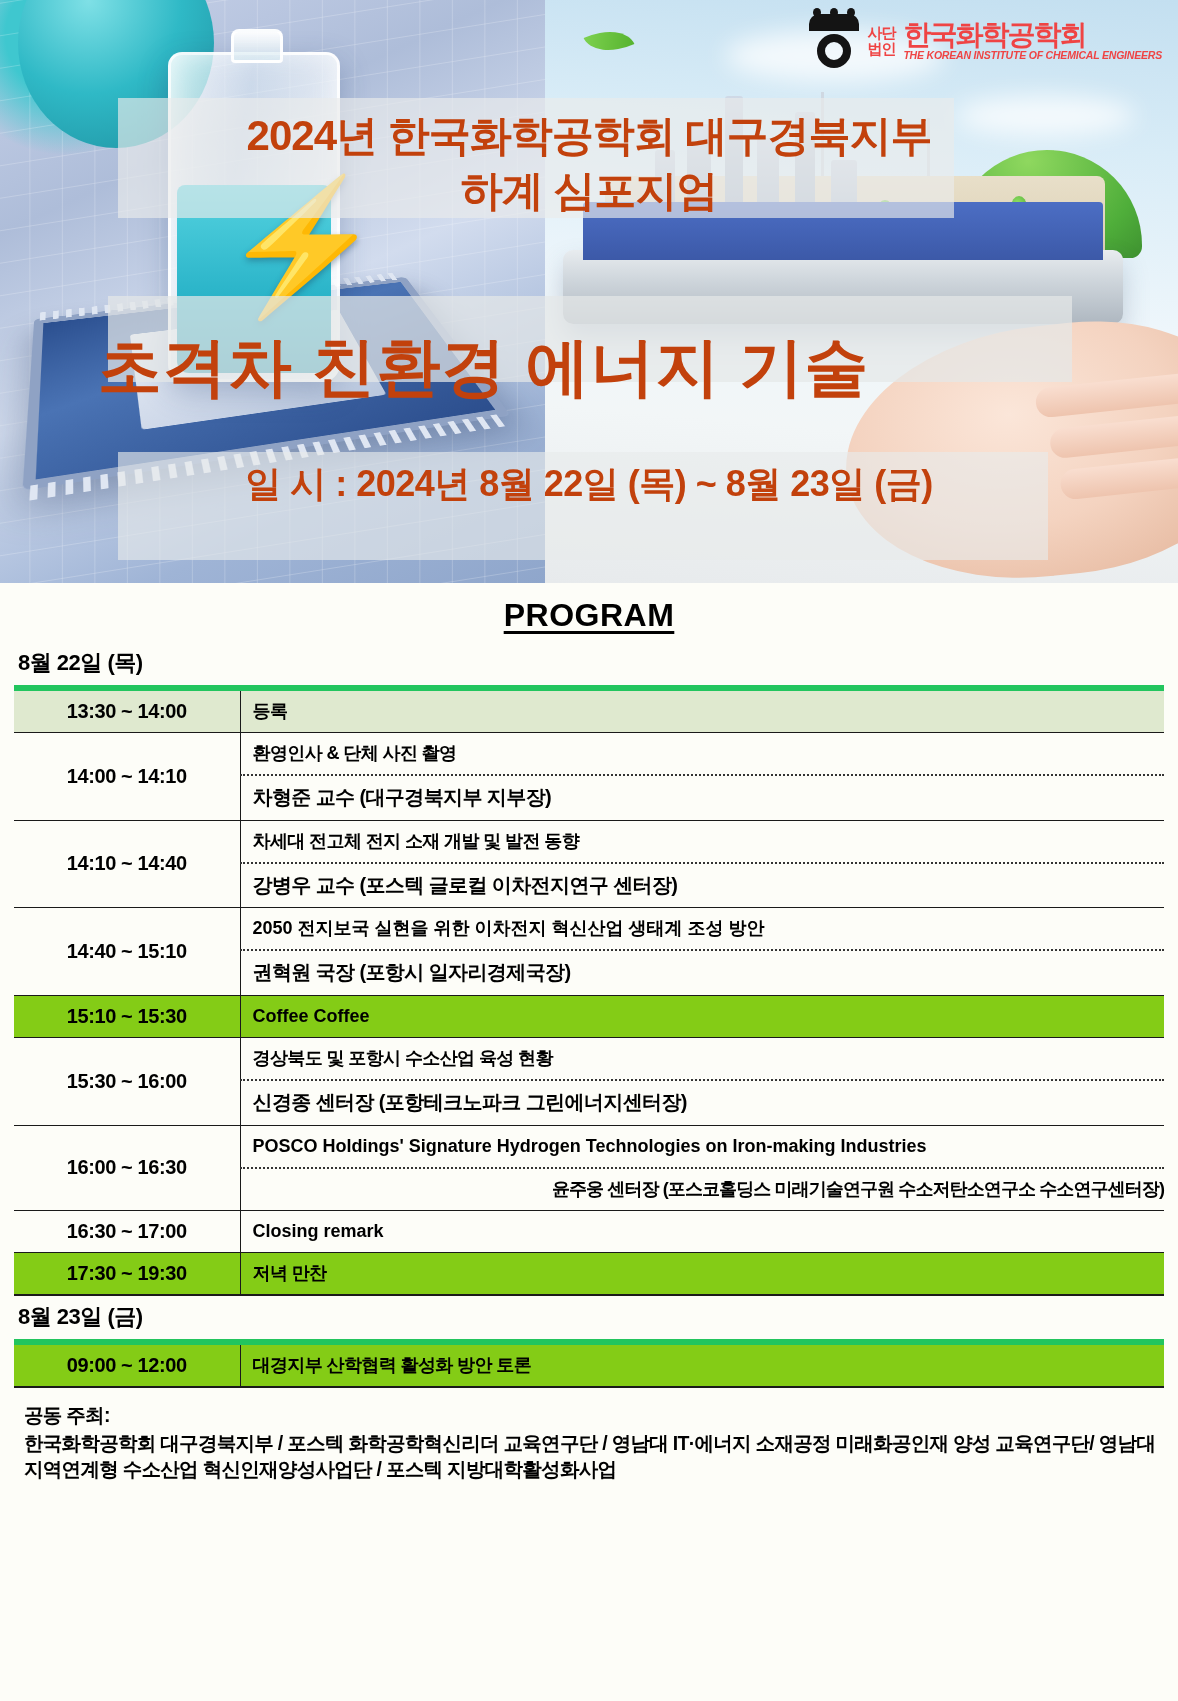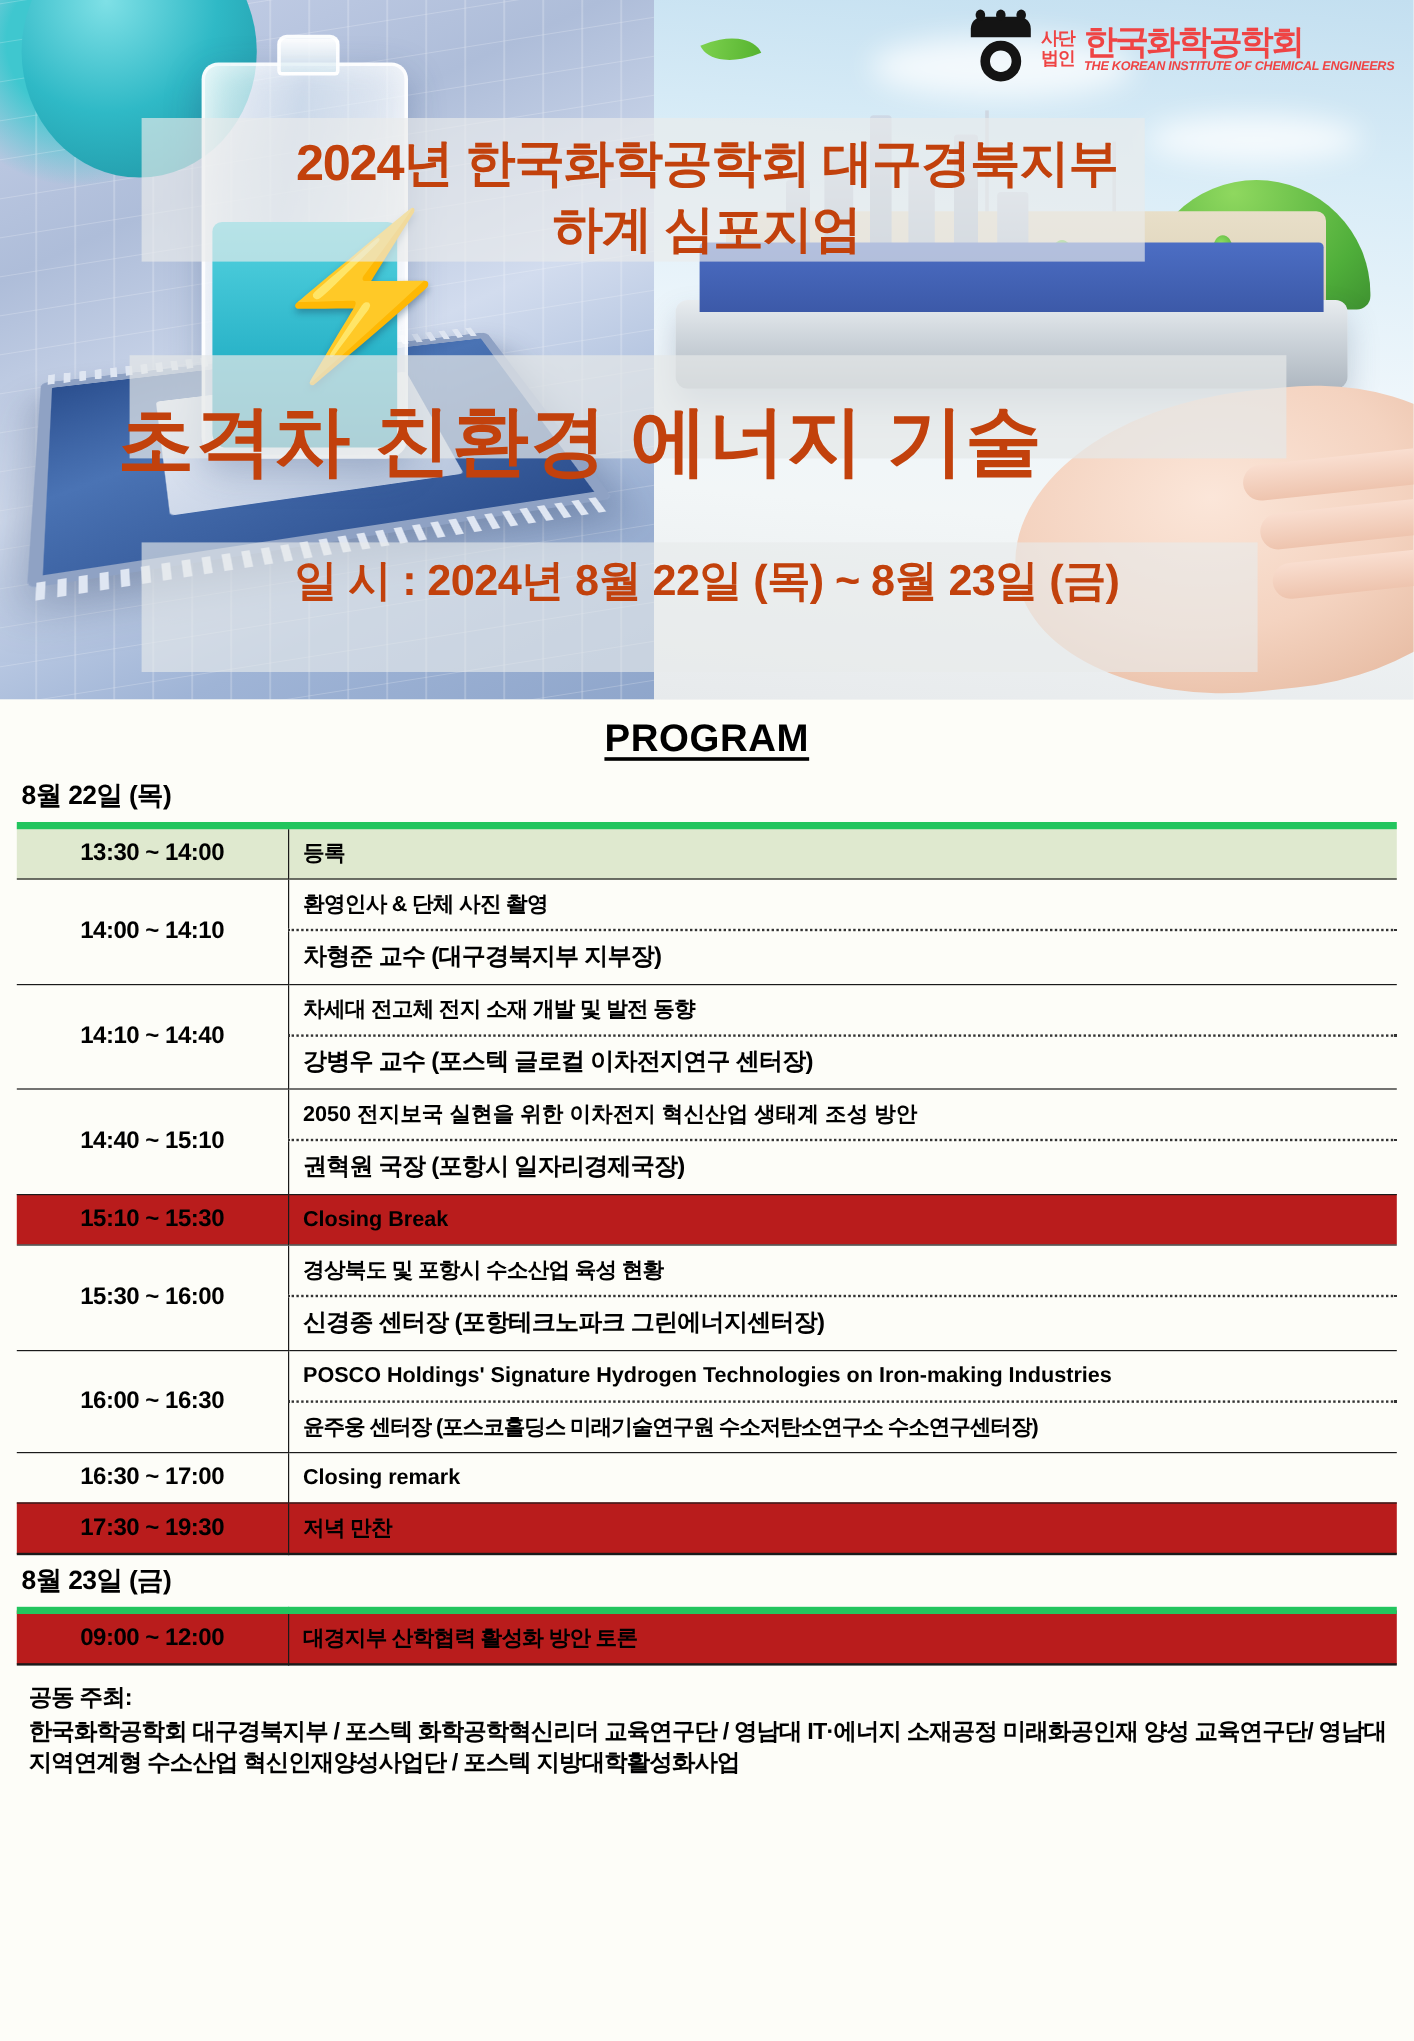--- a/index.html
+++ b/index.html
@@ -235,24 +235,24 @@
   }
   td.item {
     padding:9px 0 9px 12px;
     font-size:18px; font-weight:bold;
     letter-spacing:-0.6px;
     line-height:1.28;
     vertical-align:middle;
   }
   td.item.topic  { border-bottom:2px dotted #333; }
   td.item.speaker{ font-size:20px; }
-  td.item.speaker-sm{ font-size:18px; letter-spacing:-0.9px; }
+  td.item.speaker-sm{ font-size:18px; letter-spacing:-0.9px;text-align:right; }
   td.item.en { letter-spacing:0; }
   tr.bg-green td { background:#dfe9cf; }
-  tr.bg-blue td  { background:#b91c1c; }
+  tr.bg-blue td  { background:#84cc16; }
   tr.bg-white td { background:transparent; }
 
   .footer {
     padding:14px 0 0 10px;
     font-size:19.5px; font-weight:bold;
     line-height:1.34; letter-spacing:-0.7px;
   }
   .footer .orgs { padding-top:2px; }
 </style>
 </head>
@@ -375,21 +375,21 @@
           </tr>
           <tr class="bg-white r-sep">
             <td class="time" rowspan="2">14:40 ~ 15:10</td>
             <td class="item topic en">2050 전지보국 실현을 위한 이차전지 혁신산업 생태계 조성 방안</td>
           </tr>
           <tr class="bg-white">
             <td class="item speaker">권혁원 국장 (포항시 일자리경제국장)</td>
           </tr>
           <tr class="bg-blue r-sep">
             <td class="time">15:10 ~ 15:30</td>
-            <td class="item en">Closing Break</td>
+            <td class="item en">Coffee Coffee</td>
           </tr>
           <tr class="bg-white r-sep">
             <td class="time" rowspan="2">15:30 ~ 16:00</td>
             <td class="item topic">경상북도 및 포항시 수소산업 육성 현황</td>
           </tr>
           <tr class="bg-white">
             <td class="item speaker">신경종 센터장 (포항테크노파크 그린에너지센터장)</td>
           </tr>
           <tr class="bg-white r-sep">
             <td class="time" rowspan="2">16:00 ~ 16:30</td>

